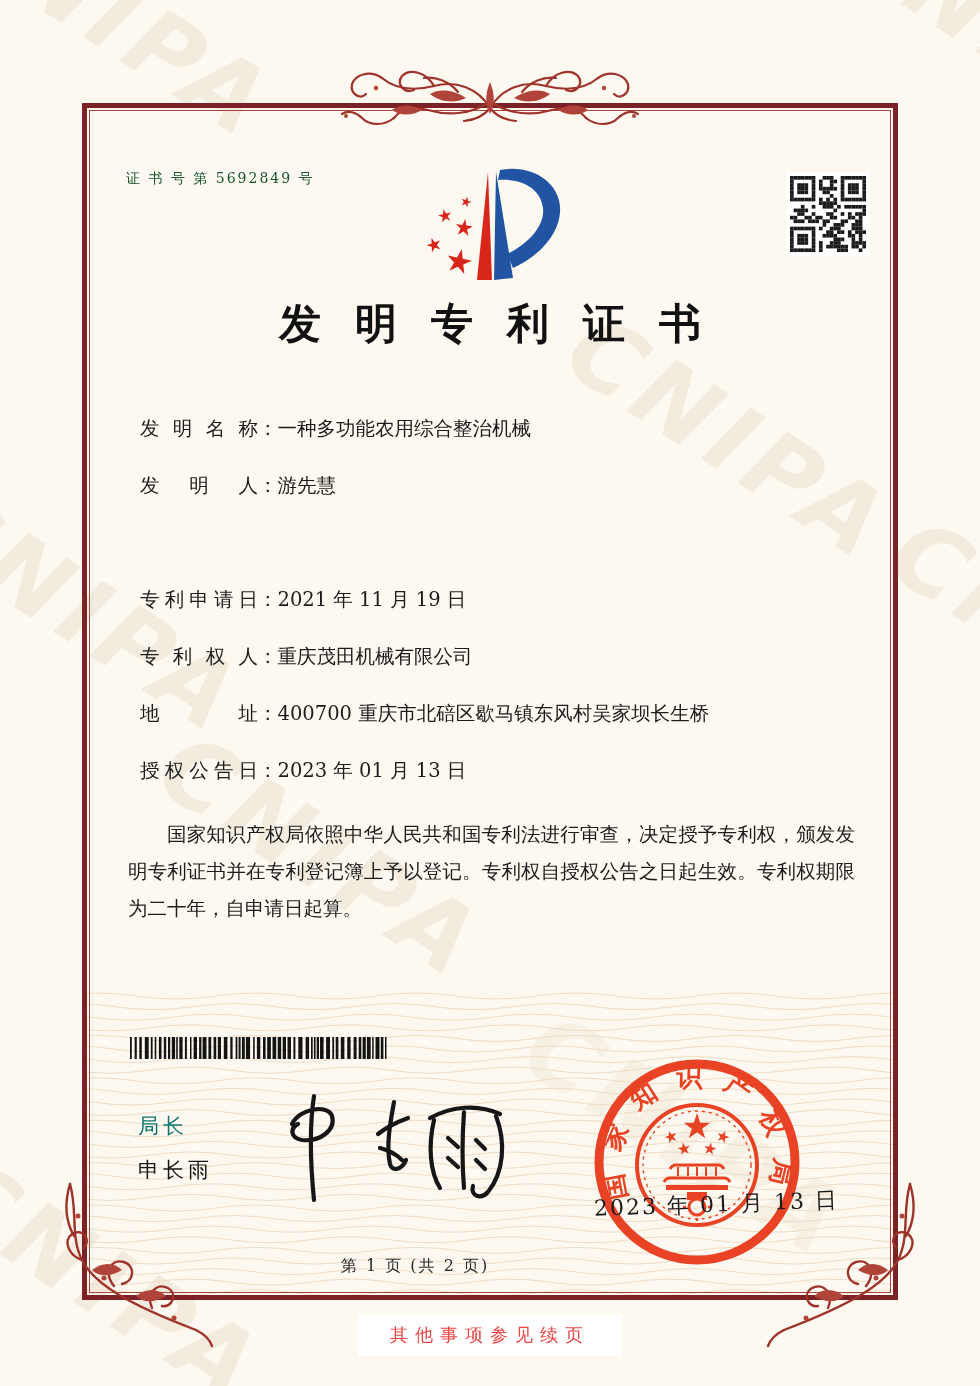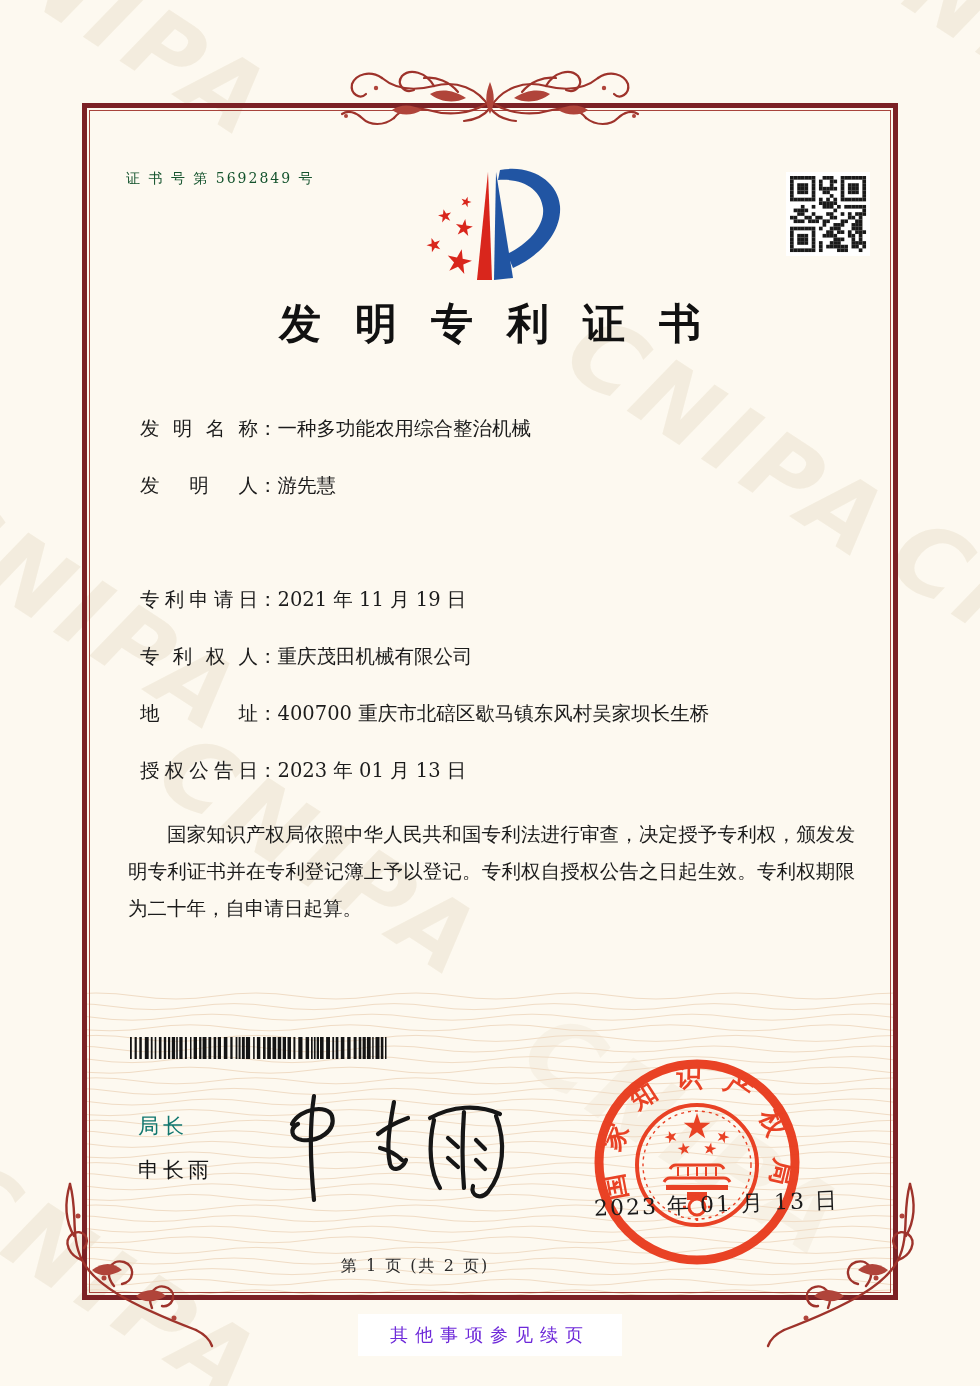--- a/index.html
+++ b/index.html
@@ -67,21 +67,21 @@
     position:absolute;left:594px;top:1190px;width:220px;z-index:6;
     font-size:22px;letter-spacing:2px;color:#1b1b1b;transform:rotate(-2deg);
     white-space:pre;
   }
   .page-info{position:absolute;left:0;top:1256px;width:800px;text-align:center;
     font-size:16px;letter-spacing:2px;color:#2a2a2a;z-index:4;margin-left:15px;}
   .footer-note-box{
     position:absolute;left:50%;top:1314px;transform:translateX(-50%);
     background:#ffffff;padding:9px 32px;z-index:4;
   }
-  .footer-note-box span{font-size:18px;letter-spacing:7px;color:#6d28d9;}
+  .footer-note-box span{font-size:18px;letter-spacing:7px;color:#ef4444;}
 </style>
 </head>
 <body>
 
 <div class="page">
 
   <svg width="0" height="0" style="position:absolute" aria-hidden="true">
     <defs>
       <path id="st" d="M0,-1 L0.2245,-0.309 L0.951,-0.309 L0.363,0.118 L0.588,0.809 L0,0.382 L-0.588,0.809 L-0.363,0.118 L-0.951,-0.309 L-0.2245,-0.309 Z"></path>
     </defs>

